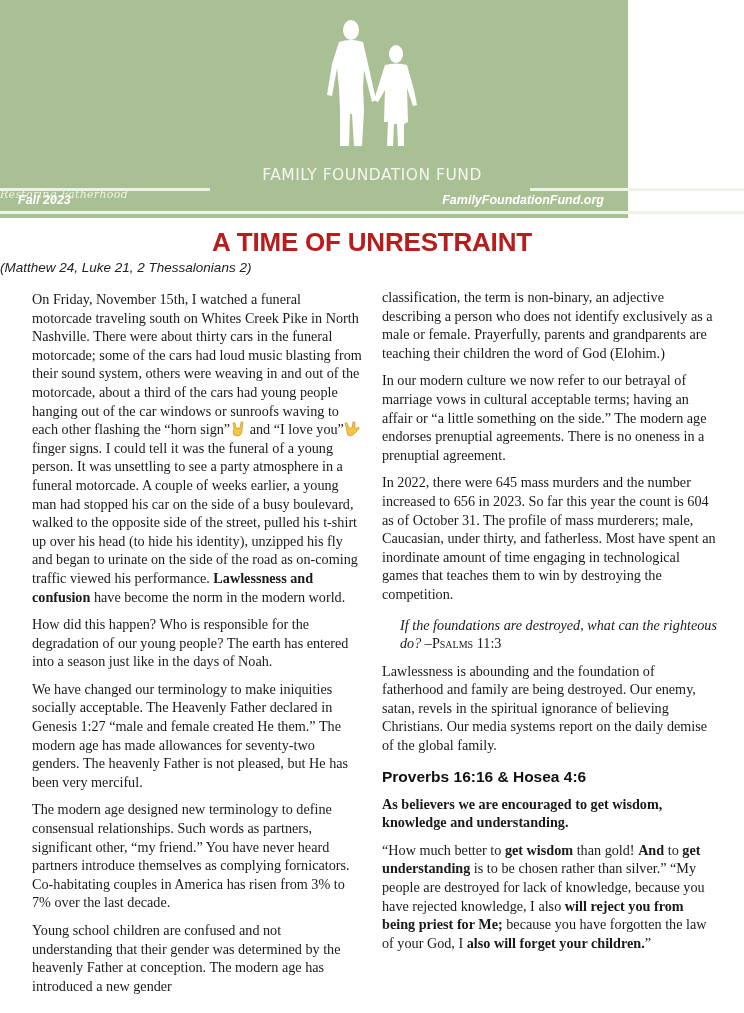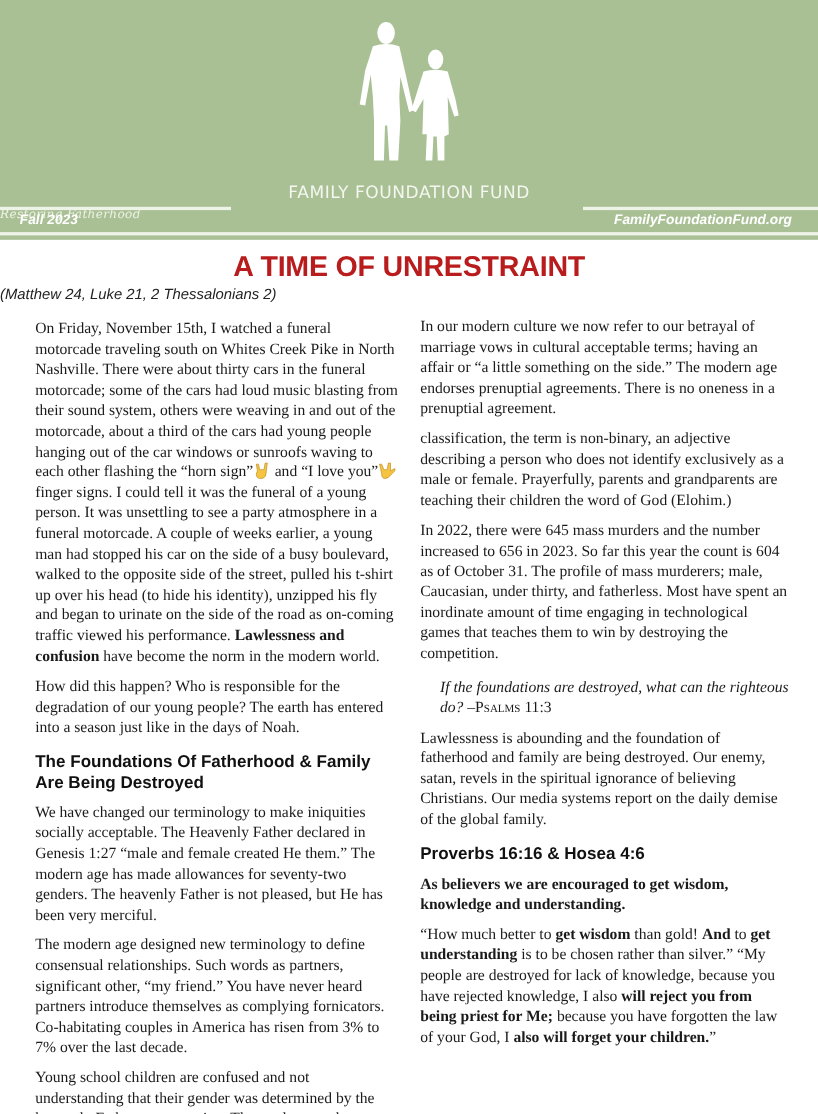--- a/index.html
+++ b/index.html
@@ -1,17 +1,17 @@
 <!DOCTYPE html>
 <html><head>
 <meta charset="utf-8">
 <style>
   html, body { margin:0; padding:0; background:#ffffff; }
   body { width:744px; height:1013px; overflow:hidden; position:relative; font-family:"Liberation Serif", serif; color:#1a1a1a; }
-  .masthead { position:absolute; left:0; top:0; width:744px; height:218px; background:#a9c095; }
+  .masthead { position:absolute; left:0; top:0; width:628px; height:218px; background:#a9c095; }
   .logo-svg { position:absolute; left:318px; top:18px; width:110px; height:135px; }
   .org-name { position:absolute; left:0; width:744px; top:166px; text-align:center; color:#f4f6ef; font-family:"DejaVu Sans", sans-serif; font-weight:normal; font-size:15.5px; letter-spacing:0.5px; }
   .tagline { position:absolute; left:0; width:744px; top:188px; text-align:left; color:#eef2e6; font-family:"DejaVu Serif", serif; font-style:italic; font-size:11px; letter-spacing:0.3px; }
   .rule { position:absolute; height:3px; background:#eef3e7; }
   .rule-left { left:0; top:188px; width:210px; }
   .rule-right { left:530px; top:188px; width:214px; }
   .rule-bottom { left:0; top:211px; width:744px; height:3px; }
   .issue { position:absolute; left:18px; top:193px; color:#ffffff; font-family:"Liberation Sans", sans-serif; font-style:italic; font-weight:bold; font-size:12.5px; }
   .website { position:absolute; right:24px; top:193px; color:#ffffff; font-family:"Liberation Sans", sans-serif; font-style:italic; font-weight:bold; font-size:12.5px; }
   .title { position:absolute; left:0; width:744px; top:227px; text-align:center; font-family:"Liberation Sans", sans-serif; font-weight:bold; font-size:26px; color:#b91c1c; letter-spacing:-0.2px; }
@@ -52,28 +52,27 @@
 <h1 class="title" style="margin:0;">A TIME OF UNRESTRAINT</h1>
 <div class="subtitle">(Matthew 24, Luke 21, 2 Thessalonians 2)</div>
 
 <div class="col col-left">
   <p><span>On Friday, November 15th, I watched a funeral motorcade traveling south on Whites Creek Pike in North Nashville. There were about thirty cars in the funeral motorcade; some of the cars had loud music blasting from their sound system, others were weaving in and out of the motorcade, about a third of the cars had young people hanging out of the car windows or sunroofs waving to each other flashing the “horn sign”</span><svg class="emoji" viewBox="0 0 16 16">
         <path d="M4 8 L3 2 L5 2 L6 7 L10 7 L11 1 L13 1 L12 9 Q12 15 7 15 Q3 15 3 11 Z" fill="#f5c542" stroke="#c08a1a" stroke-width="0.6"></path>
       </svg><span> and “I love you”</span><svg class="emoji" viewBox="0 0 16 16">
         <path d="M2 6 L1 2 L3 2 L5 7 L8 7 L9 1 L11 1 L11 8 L15 6 L15 8 L11 12 Q9 15 6 15 Q3 15 3 11 Z" fill="#f5c542" stroke="#c08a1a" stroke-width="0.6"></path>
       </svg><span> finger signs. I could tell it was the funeral of a young person. It was unsettling to see a party atmosphere in a funeral motorcade. A couple of weeks earlier, a young man had stopped his car on the side of a busy boulevard, walked to the opposite side of the street, pulled his t-shirt up over his head (to hide his identity), unzipped his fly and began to urinate on the side of the road as on-coming traffic viewed his performance. </span><b>Lawlessness and confusion</b><span> have become the norm in the modern world.</span></p>
   <p>How did this happen? Who is responsible for the degradation of our young people? The earth has entered into a season just like in the days of Noah.</p>
-  <h2>The Foundations Of Fatherhood &amp; Family Are Being Destroyed</h2>
   <p>We have changed our terminology to make iniquities socially acceptable. The Heavenly Father declared in Genesis 1:27 “male and female created He them.” The modern age has made allowances for seventy-two genders. The heavenly Father is not pleased, but He has been very merciful.</p>
   <p>The modern age designed new terminology to define consensual relationships. Such words as partners, significant other, “my friend.” You have never heard partners introduce themselves as complying fornicators. Co-habitating couples in America has risen from 3% to 7% over the last decade.</p>
   <p style="margin:0;"><span id="p5-left">Young school children are confused and not understanding that their gender was determined by the heavenly Father at conception. The modern age has introduced a new gender</span></p>
 </div>
 
 <div class="col col-right">
+  <p><span id="p5-right">classification, the term is non-binary, an adjective describing a person who does not identify exclusively as a male or female. Prayerfully, parents and grandparents are teaching their children the word of God (Elohim.)</span></p>
   <p>In our modern culture we now refer to our betrayal of marriage vows in cultural acceptable terms; having an affair or “a little something on the side.” The modern age endorses prenuptial agreements. There is no oneness in a prenuptial agreement.</p>
-  <p><span id="p5-right">classification, the term is non-binary, an adjective describing a person who does not identify exclusively as a male or female. Prayerfully, parents and grandparents are teaching their children the word of God (Elohim.)</span></p>
   <p>In 2022, there were 645 mass murders and the number increased to 656 in 2023. So far this year the count is 604 as of October 31. The profile of mass murderers; male, Caucasian, under thirty, and fatherless. Most have spent an inordinate amount of time engaging in technological games that teaches them to win by destroying the competition.</p>
   <p class="quote"><span>If the foundations are destroyed, what can the righteous do? –</span><span class="smallcaps">Psalms</span><span style="font-style:normal"> 11:3</span></p>
   <p>Lawlessness is abounding and the foundation of fatherhood and family are being destroyed. Our enemy, satan, revels in the spiritual ignorance of believing Christians. Our media systems report on the daily demise of the global family.</p>
   <h2>Proverbs 16:16 &amp; Hosea 4:6</h2>
   <p><b>As believers we are encouraged to get wisdom, knowledge and understanding.</b></p>
   <p><span>“How much better to </span><b>get wisdom</b><span> than gold! </span><b>And</b><span> to </span><b>get understanding</b><span> is to be chosen rather than silver.” “My people are destroyed for lack of knowledge, because you have rejected knowledge, I also </span><b>will reject you from being priest for Me;</b><span> because you have forgotten the law of your God, I </span><b>also will forget your children.</b><span>”</span></p>
 </div>
 
 </body></html>

